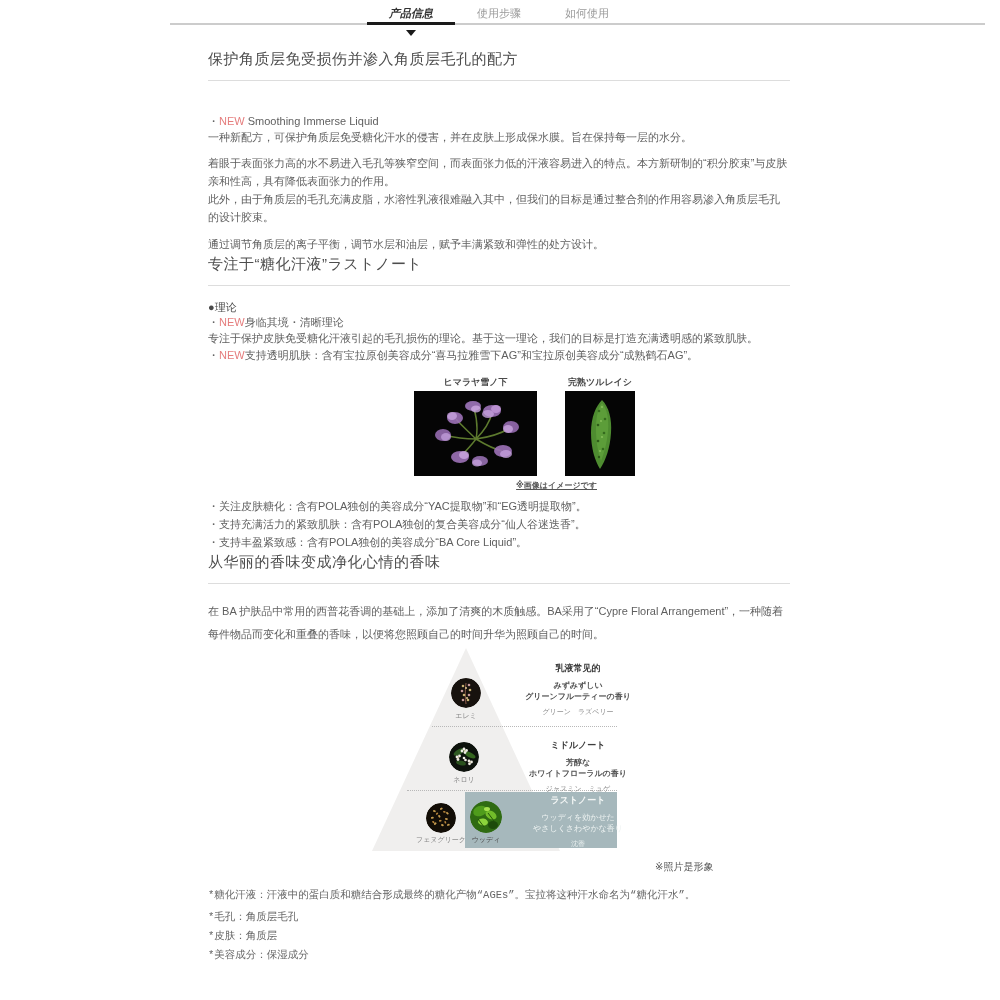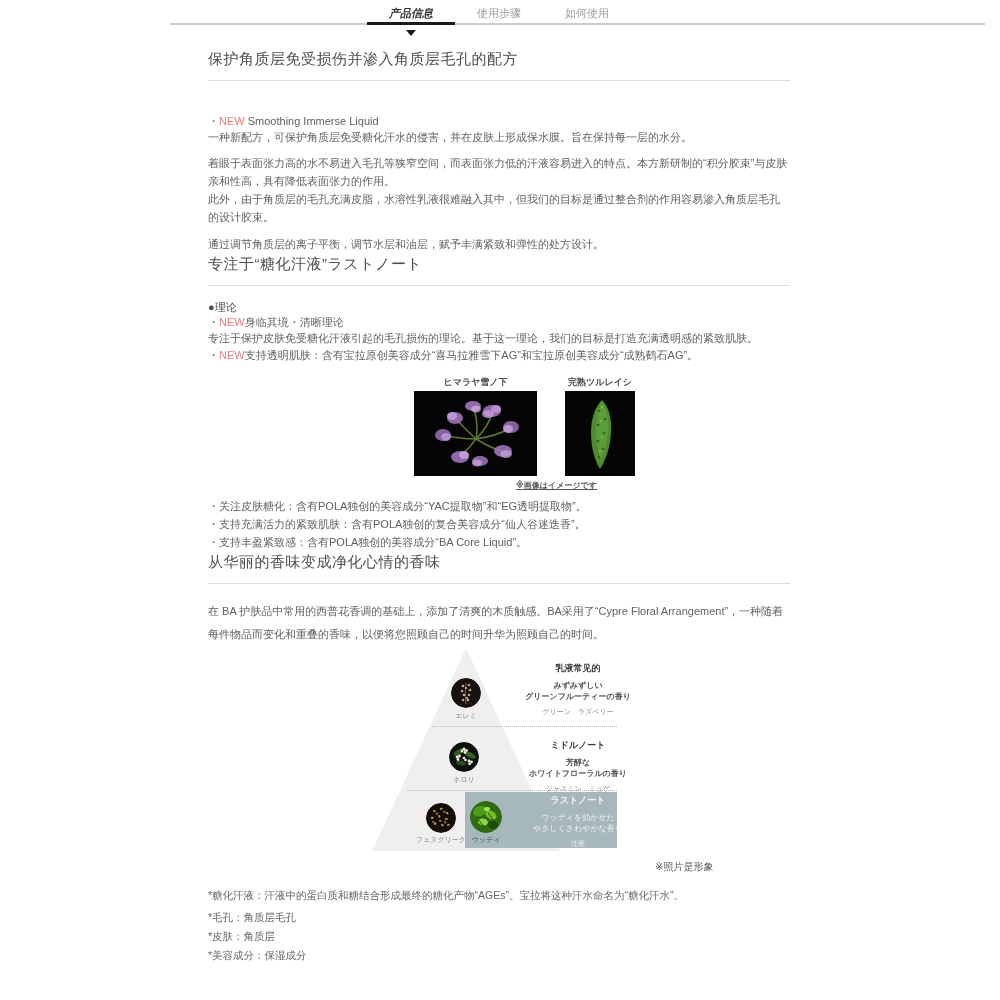--- a/index.html
+++ b/index.html
@@ -66,21 +66,21 @@
   .nb-mid { left:285px; top:94px; }
   .nb-last { left:285px; top:149px; }
   .nb-title { font-size:9px; font-weight:bold; color:#3d3d3d; line-height:10px; margin-bottom:7px; }
   .nb-line { font-size:8px; font-weight:bold; color:#4f4f4f; line-height:11px; }
   .nb-small { font-size:7px; font-weight:normal; color:#8a8a8a; margin-top:4px; }
   .nb-last .nb-title { color:#f4f7f6; }
   .nb-last .nb-line { color:#eef3f2; font-weight:normal; }
   .nb-last .nb-small { color:#e8efee; }
   .pyr-note { position:absolute; left:447px; top:214px; width:70px; font-size:10px; color:#555555; }
   
-  .footnotes { margin-top:6px; font-size:10.5px; color:#666666; }
+  .footnotes { margin-top:6px; font-size:10.5px; color:#666666;font-family:Liberation Mono, monospace; }
   .footnotes .fn { line-height:16px; margin-bottom:3px; }
   .footnotes .fn-first { margin-bottom:6px; }
 </style>
 </head>
 <body>
 
 <div class="topnav">
   <div class="tab tab-1 active">产品信息</div>
   <div class="tab tab-2">使用步骤</div>
   <div class="tab tab-3">如何使用</div>

